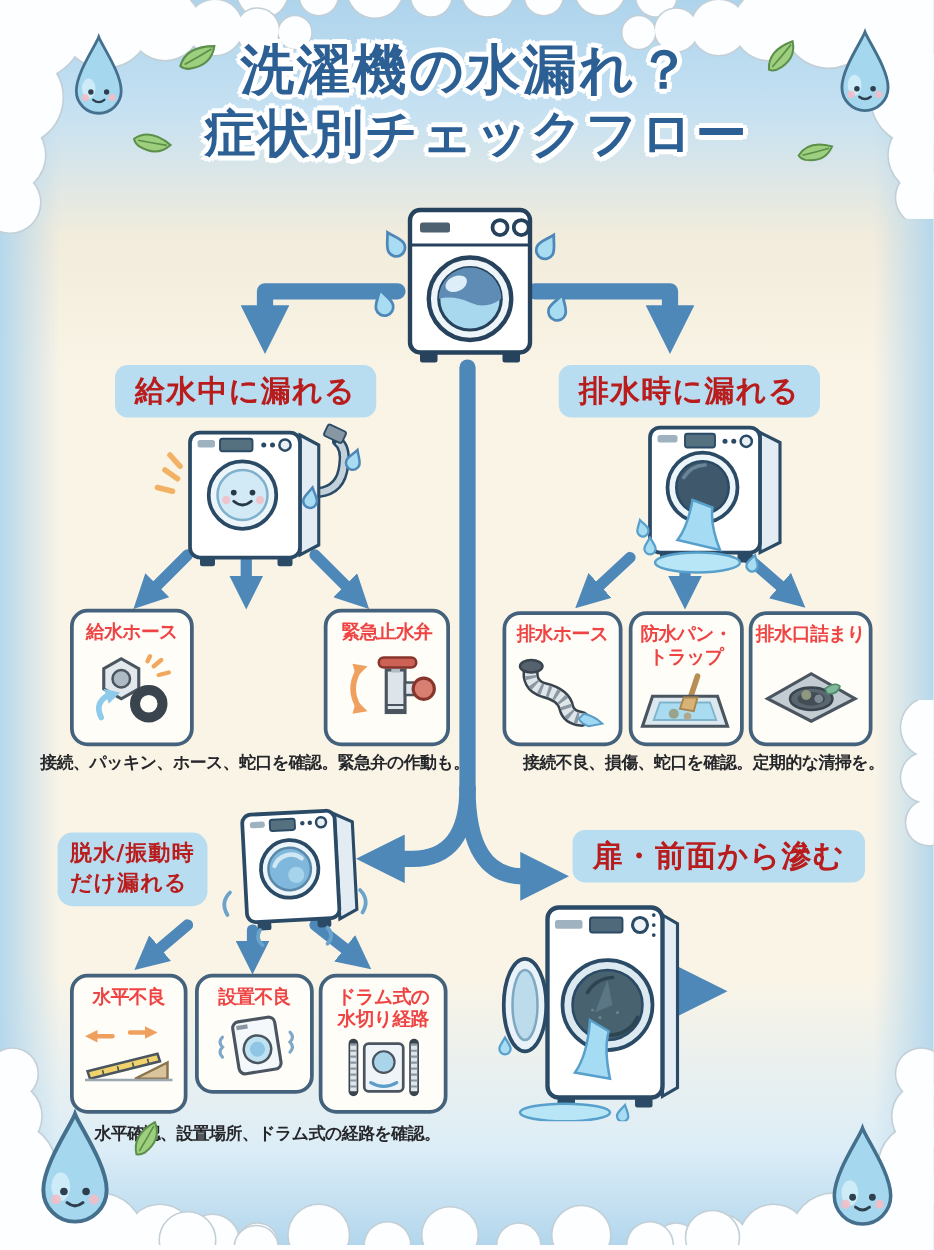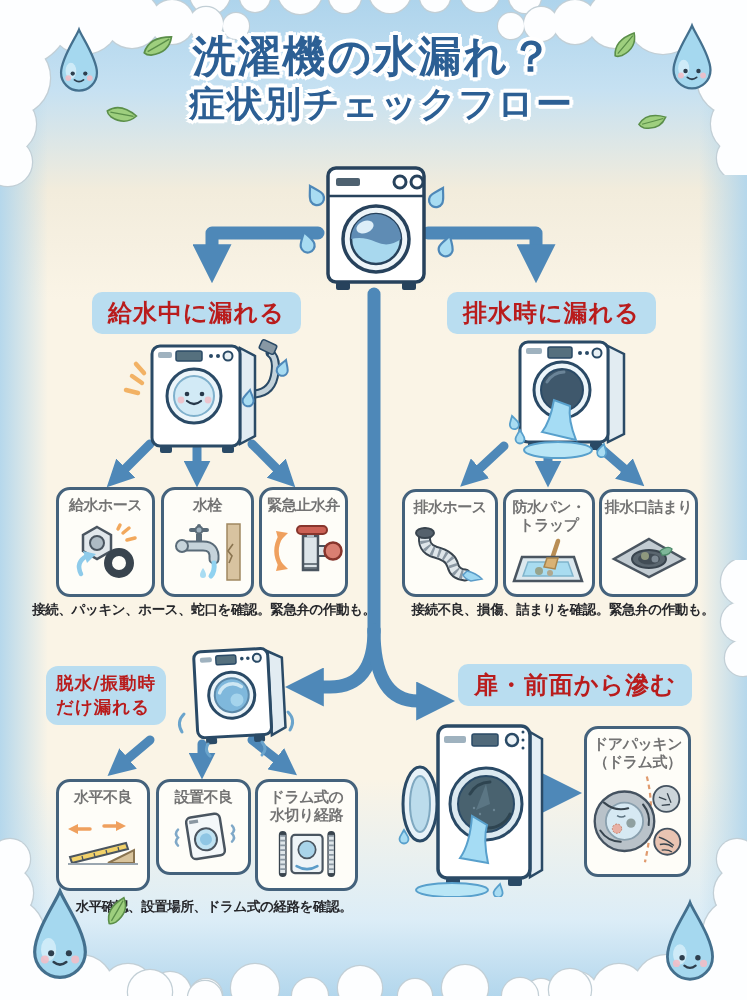--- a/index.html
+++ b/index.html
@@ -14,34 +14,34 @@
   }
   .abs{position:absolute;}
   .z1{z-index:1}.z2{z-index:2}.z5{z-index:5}.z6{z-index:6}
   .title{
     left:0;right:0;top:30px;text-align:center;color:#2c5f94;font-weight:800;
     line-height:1.22;letter-spacing:2px;z-index:6;
     text-shadow:-3px -3px 0 #fff,3px -3px 0 #fff,-3px 3px 0 #fff,3px 3px 0 #fff,
                  0 -4px 0 #fff,0 4px 0 #fff,-4px 0 0 #fff,4px 0 0 #fff;
   }
   .title .l1{font-size:43px;display:block;}
-  .title .l2{font-size:36px;display:block;margin-left:16px;}
+  .title .l2{font-size:41px;display:block;margin-left:16px;}
   .pill{
     position:absolute;background:#b9ddf0;color:#b91c1c;font-weight:800;
     font-size:24px;padding:5px 16px;border-radius:10px;letter-spacing:1px;z-index:3;
     white-space:pre-line;
   }
   .pill.small{font-size:17.5px;line-height:1.35;padding:6px 10px;border-radius:12px;z-index:4;}
   .cbox{
     position:absolute;background:#fefdf8;border:3px solid #44627c;border-radius:14px;
     display:flex;flex-direction:column;align-items:center;justify-content:flex-start;
     padding:7px 2px 4px;box-sizing:border-box;z-index:3;
   }
   .cbox .lbl{
-    font-size:15px;font-weight:800;color:#737373;text-align:center;line-height:1.18;
+    font-size:15px;font-weight:800;color:#ef4444;text-align:center;line-height:1.18;
     white-space:pre-line;letter-spacing:-0.5px;
   }
   .cbox .ic{margin-top:auto;margin-bottom:auto;}
   .caption{
     position:absolute;font-size:13.5px;font-weight:700;color:#26272b;text-align:center;
     letter-spacing:-0.4px;z-index:3;
   }
   svg{display:block;}
 </style>
 </head>
@@ -366,36 +366,21 @@
           <path d="M60,16 l8,-2"></path>
           <path d="M51,5 l2,-4"></path>
         </g>
       <polygon points="30,3 44,11 44,27 30,35 16,27 16,11" fill="#e2e8ec" stroke="#4a5560" stroke-width="2.5"></polygon>
       <circle cx="30" cy="19" r="7" fill="#aebbc4" stroke="#4a5560" stroke-width="2"></circle>
       <circle cx="52" cy="39" r="11" fill="none" stroke="#39444e" stroke-width="8"></circle>
       <path d="M14,50 Q8,38 20,32" fill="none" stroke="#8ecbea" stroke-width="4.5" stroke-linecap="round"></path>
       <polygon points="16,27 29,30 20,39" fill="#8ecbea"></polygon>
     </svg>
   </div>
-  <div class="cbox" style="left:161px;top:487px;width:93px;height:110px">
-    <div class="lbl">水栓</div>
-    <svg class="ic" width="78" height="62" viewBox="0 0 78 56">
-      <rect x="58" y="0" width="13" height="56" fill="#d8c3a0" stroke="#a08860" stroke-width="1.5"></rect>
-      <path d="M64,20 l-5,7 l4,5 l-3,7" stroke="#8a7450" stroke-width="1.6" fill="none"></path>
-      <path d="M30,2 v7 M22,6 h16" stroke="#5a6b78" stroke-width="4" stroke-linecap="round"></path>
-      <circle cx="30" cy="6" r="3.5" fill="#9fb2bf" stroke="#5a6b78" stroke-width="2"></circle>
-      <path d="M30,10 v8" stroke="#5a6b78" stroke-width="6"></path>
-      <path d="M14,22 h20 q12,0 11,13" fill="none" stroke="#5a6b78" stroke-width="11" stroke-linecap="round"></path>
-      <path d="M14,22 h20 q12,0 11,13" fill="none" stroke="#c6d3da" stroke-width="7" stroke-linecap="round"></path>
-      <circle cx="13" cy="22" r="6" fill="#c6d3da" stroke="#5a6b78" stroke-width="2"></circle>
-      <path d="M45,39 q1,8 -3,13" stroke="#90d2f0" stroke-width="5" fill="none" stroke-linecap="round"></path>
-      <path d="M34,44 c-2,3 -3,5 -3,7 a3,3 0 0 0 6,0 c0,-2 -1,-4 -3,-7 z" fill="#a8dcf2"></path>
-    </svg>
-  </div>
-  <div class="cbox" style="left:259px;top:487px;width:89px;height:110px">
+  <div class="cbox" style="left:259px;top:487px;width:101px;height:110px">
     <div class="lbl">緊急止水弁</div>
     <svg class="ic" width="78" height="62" viewBox="0 0 78 56">
       <path d="M16,12 q-9,15 0,30" fill="none" stroke="#efa05e" stroke-width="4.5" stroke-linecap="round"></path>
       <polygon points="11,7 23,9 14,18" fill="#efa05e"></polygon>
       <polygon points="11,47 23,45 14,36" fill="#efa05e"></polygon>
       <rect x="38" y="12" width="15" height="34" fill="#dde5ea" stroke="#4a5560" stroke-width="2.5"></rect>
       <path d="M38,40 h15 M38,44 h15" stroke="#4a5560" stroke-width="1.5"></path>
       <rect x="42" y="9" width="7" height="5" fill="#b0bcc4"></rect>
       <rect x="32" y="2" width="30" height="8" rx="4" fill="#cc6155" stroke="#87352c" stroke-width="2"></rect>
       <rect x="53" y="22" width="10" height="10" fill="#dde5ea" stroke="#4a5560" stroke-width="2"></rect>
@@ -430,21 +415,21 @@
     <div class="lbl">排水口詰まり</div>
     <svg class="ic" width="78" height="60" viewBox="0 0 78 56">
       <polygon points="39,14 74,34 39,52 4,34" fill="#c3ccd2" stroke="#4a5560" stroke-width="2.5"></polygon>
       <ellipse cx="39" cy="34" rx="17" ry="9" fill="#5a666f" stroke="#39444e" stroke-width="2"></ellipse>
       <ellipse cx="39" cy="34" rx="11" ry="5.5" fill="#414c55"></ellipse>
       <circle cx="35" cy="31" r="4" fill="#8e987e"></circle>
         <circle cx="45" cy="34" r="3.5" fill="#7d8a94"></circle>
       <path d="M50,26 q8,-6 12,-2 q-2,7 -10,6 z" fill="#7fb89a" stroke="#4e8a6a" stroke-width="1.3"></path>
     </svg>
   </div>
-  <div class="caption" style="left:398px;top:601px;width:330px">接続不良、損傷、詰まりを確認。緊急弁の作動も。</div>
+  <div class="caption" style="left:398px;top:601px;width:330px">接続不良、損傷、蛇口を確認。定期的な清掃を。</div>
 
   <svg class="abs z2" style="left:160px;top:640px" width="150" height="118" viewBox="0 0 150 118">
     <g transform="rotate(-3 75 60)">
       <polygon points="110,13 124,20 124,90 110,97" fill="#e2ecf2" stroke="#2a4a66" stroke-width="2.5"></polygon>
       <rect x="36" y="10" width="74" height="86" rx="7" fill="#fff" stroke="#2a4a66" stroke-width="3"></rect>
       <rect x="42" y="16" width="12" height="5" rx="2" fill="#9fb2bf"></rect>
       <rect x="58" y="15" width="20" height="9" rx="2" fill="#55707e" stroke="#2a4a66" stroke-width="1.5"></rect>
       <circle cx="84" cy="19" r="1.8" fill="#2a4a66"></circle>
         <circle cx="90" cy="19" r="1.8" fill="#2a4a66"></circle>
       <circle cx="99" cy="19" r="4" fill="#e8f0f4" stroke="#2a4a66" stroke-width="2"></circle>
@@ -527,31 +512,14 @@
       <path d="M67,8 v44" stroke="#39444e" stroke-width="9" stroke-linecap="round"></path>
       <path d="M67,8 v44" stroke="#dfe6ea" stroke-width="6"></path>
       <path d="M67,8 v44" stroke="#8a97a2" stroke-width="6" stroke-dasharray="2,3.5"></path>
       <rect x="21" y="8" width="36" height="44" rx="4" fill="#eef4f7" stroke="#4a5560" stroke-width="2.5"></rect>
       <circle cx="39" cy="25" r="10" fill="#a9d4ea" stroke="#4a5560" stroke-width="2"></circle>
       <path d="M27,44 q12,7 24,0" stroke="#5b9cc8" stroke-width="3" fill="none" stroke-linecap="round"></path>
     </svg>
   </div>
   <div class="caption" style="left:48px;top:898px;width:332px">水平確認、設置場所、ドラム式の経路を確認。</div>
 
-  <div class="cbox" style="left:584px;top:726px;width:107px;height:151px">
-    <div class="lbl">ドアパッキン
-（ドラム式）</div>
-    <svg class="ic" width="97" height="102" viewBox="0 0 100 106">
-      <path d="M60,6 q10,38 -2,92" stroke="#e09a6e" stroke-width="2.4" stroke-dasharray="5,4" fill="none"></path>
-      <circle cx="36" cy="54" r="32" fill="#b9c2c9" stroke="#445260" stroke-width="2.5"></circle>
-      <circle cx="36" cy="54" r="20" fill="#d6e9f3" stroke="#8aa0ae" stroke-width="2"></circle>
-      <path d="M14,34 q12,10 26,6 M10,64 q8,12 22,12 M56,36 q8,10 6,22" stroke="#37444e" stroke-width="2.2" fill="none" stroke-linecap="round"></path>
-      <path d="M28,48 q5,3 9,0" stroke="#5b7280" stroke-width="1.6" fill="none"></path>
-      <circle cx="43" cy="56" r="5" fill="#8fa0a0"></circle>
-      <circle cx="28" cy="62" r="5" fill="#e8b0a4" stroke="#c07860" stroke-width="1" stroke-dasharray="2,1.5"></circle>
-      <circle cx="81" cy="30" r="14" fill="#ccd5da" stroke="#445260" stroke-width="2"></circle>
-      <path d="M73,28 l8,3 m1,-7 l4,10 m-10,3 l9,-1" stroke="#37444e" stroke-width="1.4" fill="none"></path>
-      <circle cx="82" cy="76" r="14" fill="#e9c4b2" stroke="#445260" stroke-width="2"></circle>
-      <path d="M73,71 q9,3 16,9 M74,79 q8,-2 14,3 M76,85 q7,-1 11,2" stroke="#37444e" stroke-width="1.4" fill="none"></path>
-    </svg>
-  </div>
 
 </div>
 
 </body></html>

